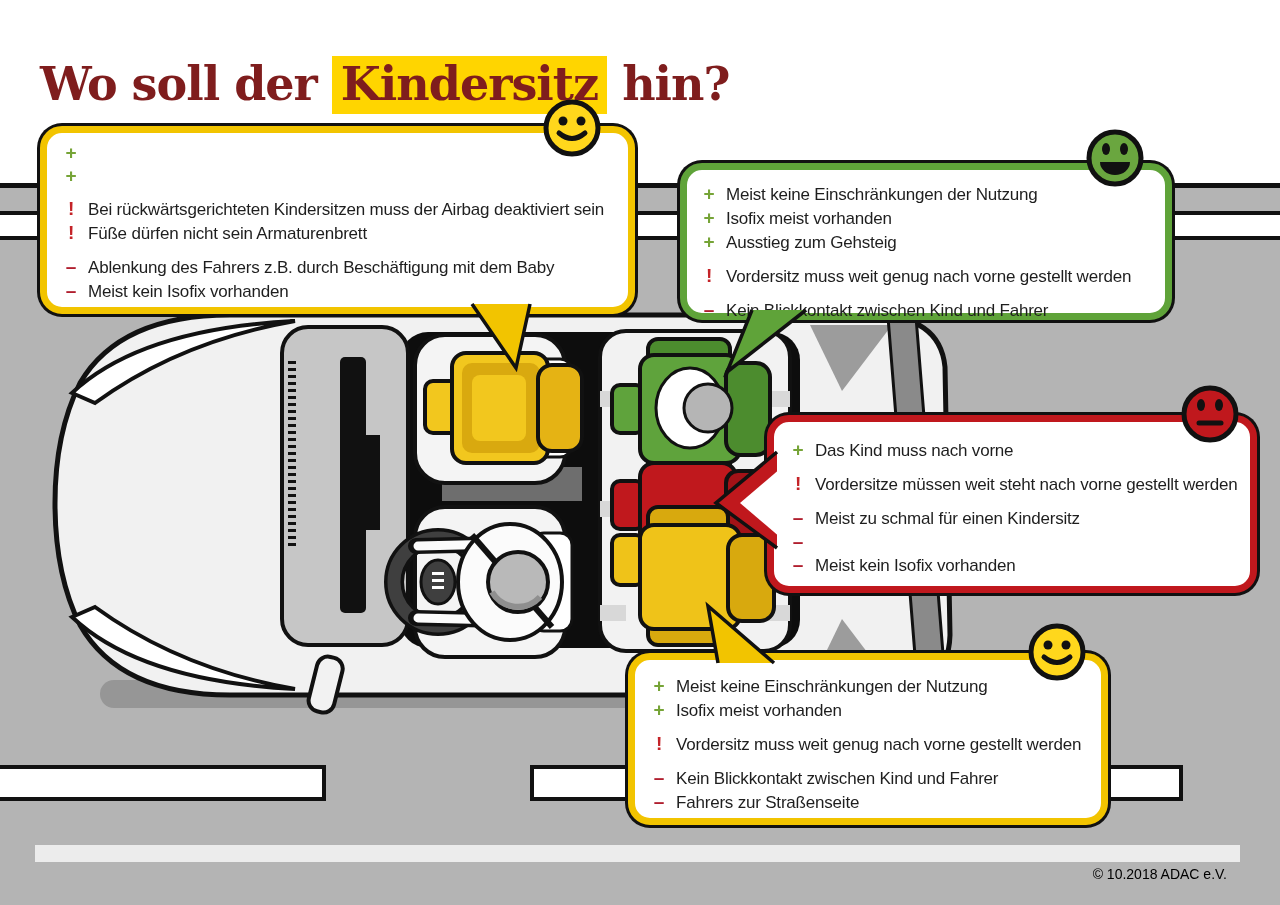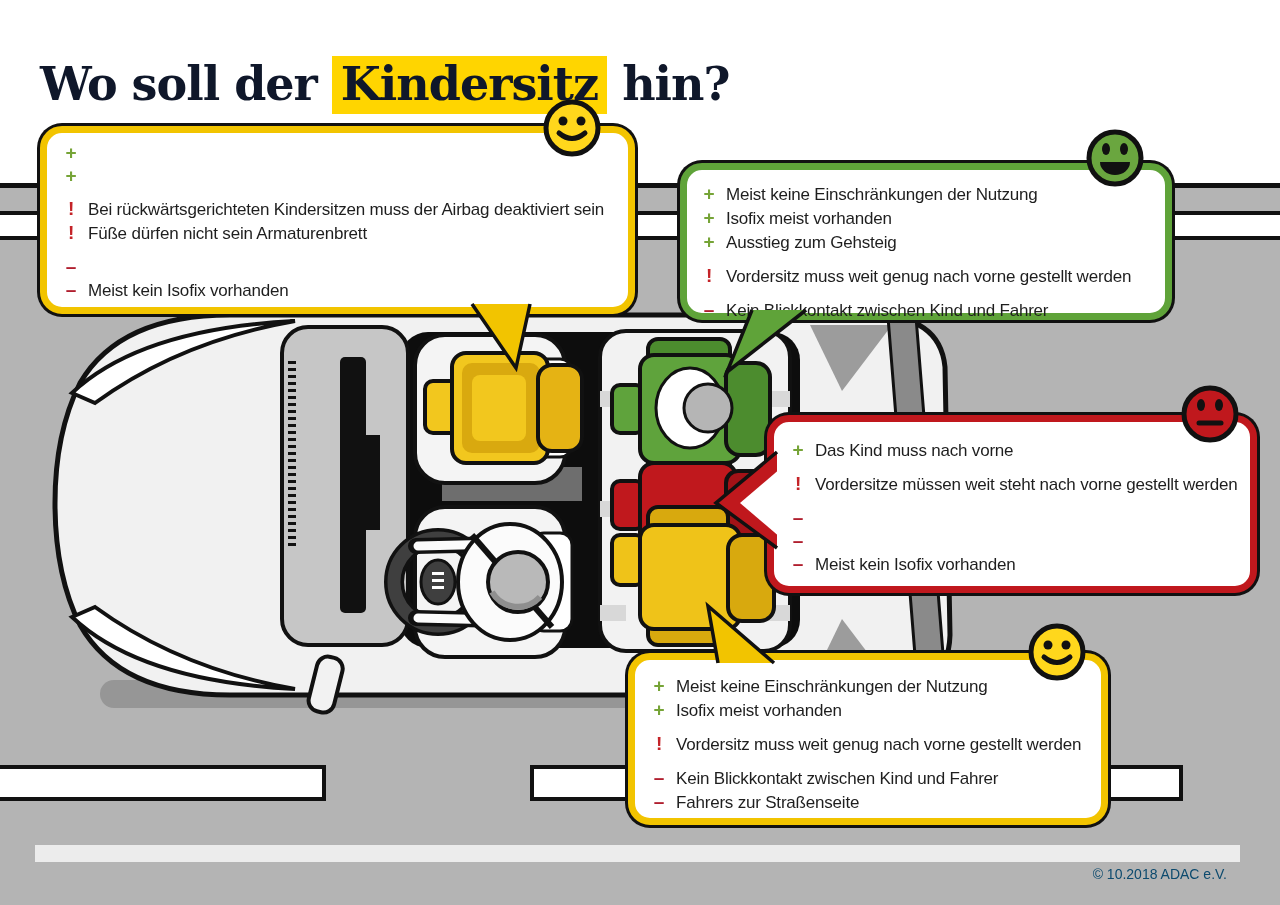--- a/index.html
+++ b/index.html
@@ -1,20 +1,20 @@
 <!DOCTYPE html>
 <html><head>
 <meta charset="utf-8">
 <style>
   html,body{margin:0;padding:0;}
   body{width:1280px;height:905px;position:relative;overflow:hidden;background:#ffffff;
        font-family:"Liberation Sans",sans-serif;}
   
   #title{position:absolute;left:40px;top:26px;font-family:"DejaVu Serif",serif;
-         font-weight:bold;font-size:46px;letter-spacing:-1px;color:#0f172a;white-space:nowrap;}
+         font-weight:bold;font-size:46px;letter-spacing:-1px;color:#7f1d1d;white-space:nowrap;}
   #title .hl{background:#FFD500;padding:1px 9px 3px 9px;}
   
   #road{position:absolute;left:0;top:183px;width:1280px;height:722px;}
   #road .band{position:absolute;left:0;width:1280px;}
   .b-black{background:#111;}
   .b-gray{background:#B4B4B4;}
   .b-white{background:#ffffff;}
   .dash{position:absolute;height:28px;background:#fff;border:4px solid #111;top:582px;}
   #lightbar{position:absolute;left:35px;top:662px;width:1205px;height:17px;background:#ECECEC;}
   
@@ -32,21 +32,21 @@
   .b.warn{color:#C42328;}
   .b.minus{color:#B01E2E;}
   #box1{left:40px;top:126px;width:595px;height:188px;padding:8px 8px 0 16px;}
   #box2{left:680px;top:163px;width:492px;height:157px;padding:12px 8px 0 14px;}
   #box3{left:767px;top:415px;width:490px;height:178px;padding:16px 8px 0 16px;}
   #box4{left:628px;top:653px;width:480px;height:172px;padding:14px 8px 0 16px;}
   
   #carsvg{position:absolute;left:40px;top:295px;z-index:1;}
   #tails{position:absolute;left:0;top:0;width:1280px;height:905px;z-index:4;pointer-events:none;}
   .smiley{position:absolute;z-index:5;}
-  #copyright{position:absolute;top:866px;right:53px;font-size:14px;color:#0c4a6e;z-index:2;}
+  #copyright{position:absolute;top:866px;right:53px;font-size:14px;color:#000000;z-index:2;}
 </style>
 </head>
 <body>
 
 <h1 id="title"><span>Wo soll der </span><span class="hl">Kindersitz</span><span> hin?</span></h1>
 
 <div id="road">
   <div class="band b-black" style="top:0;height:5px;"></div>
   <div class="band b-gray" style="top:5px;height:23px;"></div>
   <div class="band b-black" style="top:28px;height:4px;"></div>
@@ -165,20 +165,21 @@
     <li class="gap">
         <span class="b warn">!</span>
         <span>Bei rückwärtsgerichteten Kindersitzen muss der Airbag deaktiviert sein</span>
       </li>
     <li>
         <span class="b warn">!</span>
         <span>Füße dürfen nicht sein Armaturenbrett</span>
       </li>
     <li class="gap">
         <span class="b minus">–</span>
+        <span>Ablenkung des Fahrers z.B. durch Beschäftigung mit dem Baby</span>
       </li>
     <li>
         <span class="b minus">–</span>
         <span>Meist kein Isofix vorhanden</span>
       </li>
   </ul>
 </div>
 
 <div id="box2" class="bubble green">
   <ul>
@@ -210,20 +211,21 @@
     <li>
         <span class="b plus">+</span>
         <span>Das Kind muss nach vorne</span>
       </li>
     <li class="gap">
         <span class="b warn">!</span>
         <span>Vordersitze müssen weit steht nach vorne gestellt werden</span>
       </li>
     <li class="gap">
         <span class="b minus">–</span>
+        <span>Meist zu schmal für einen Kindersitz</span>
       </li>
     <li>
         <span class="b minus">–</span>
       </li>
     <li>
         <span class="b minus">–</span>
         <span>Meist kein Isofix vorhanden</span>
       </li>
   </ul>
 </div>

